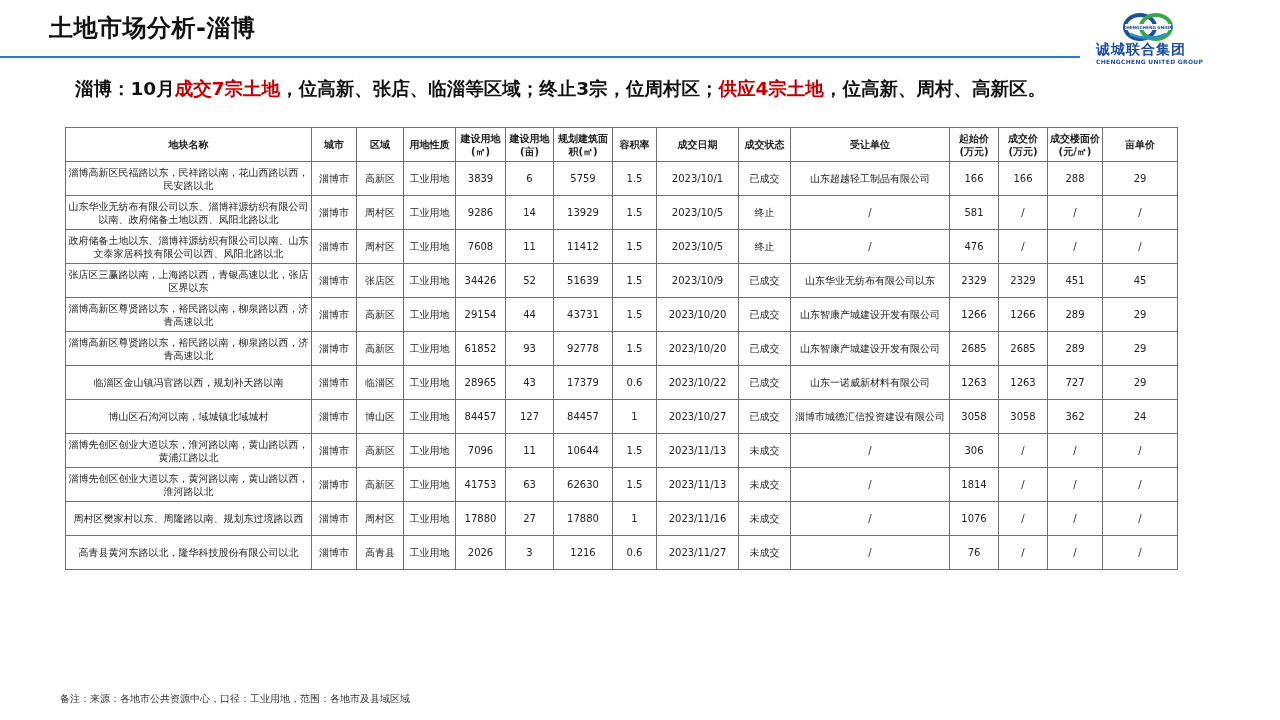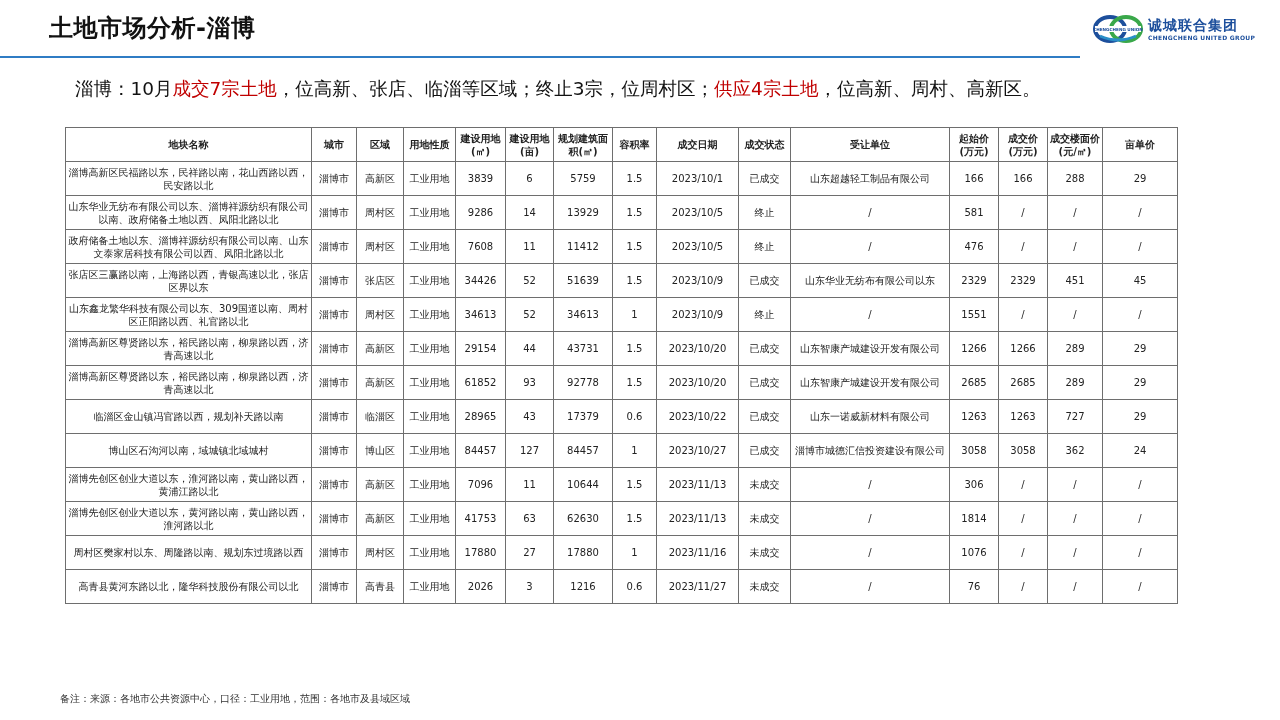--- a/index.html
+++ b/index.html
@@ -8,30 +8,30 @@
 
   .page-title {
     position: absolute; left: 49px; top: 12px;
     font-size: 24px; font-weight: bold; color: #111; letter-spacing: 0.5px;
   }
   .title-rule {
     position: absolute; left: 0; top: 56px; width: 1080px; height: 2px;
     background: #2f7cc4;
   }
   .logo {
-    position: absolute; left: 1092px; top: 12px; height: 34px; display: flex; align-items: center;
+    position: absolute; left: 1092px; top: 12px; height: 34px; display: flex; align-items: center; flex-direction: column;
   }
   .logo-mark { width: 52px; height: 30px; position: relative; }
   .logo-text { margin-left: 4px; display: flex; flex-direction: column; line-height: 1; }
   .logo-cn { font-size: 14px; font-weight: bold; color: #1d4f9c; letter-spacing: 1px; }
   .logo-en { font-size: 6px; font-weight: bold; color: #1d4f9c; margin-top: 3px; letter-spacing: 0.3px; }
 
   .summary {
     position: absolute; left: 75px; top: 76px; width: 1190px;
-    font-size: 18.5px; font-weight: normal; color: #111; white-space: nowrap;
+    font-size: 18.5px; font-weight: bold; color: #111; white-space: nowrap;
   }
   .summary .hl { color: #c00000; }
 
   table.land {
     position: absolute; left: 65px; top: 127px;
     border-collapse: collapse; table-layout: fixed;
     font-size: 10px; color: #222; border-radius: 16px;
   }
   table.land th, table.land td {
     border: 1px solid #6e6e6e; text-align: center; vertical-align: middle;
@@ -171,37 +171,20 @@
         <td>1.5</td>
         <td>2023/10/9</td>
         <td>已成交</td>
         <td>山东华业无纺布有限公司以东</td>
         <td>2329</td>
         <td>2329</td>
         <td>451</td>
         <td>45</td>
       </tr>
       <tr>
-        <td>山东鑫龙繁华科技有限公司以东、309国道以南、周村区正阳路以西、礼官路以北</td>
-        <td>淄博市</td>
-        <td>周村区</td>
-        <td>工业用地</td>
-        <td>34613</td>
-        <td>52</td>
-        <td>34613</td>
-        <td>1</td>
-        <td>2023/10/9</td>
-        <td>终止</td>
-        <td>/</td>
-        <td>1551</td>
-        <td>/</td>
-        <td>/</td>
-        <td>/</td>
-      </tr>
-      <tr>
         <td>淄博高新区尊贤路以东，裕民路以南，柳泉路以西，济青高速以北</td>
         <td>淄博市</td>
         <td>高新区</td>
         <td>工业用地</td>
         <td>29154</td>
         <td>44</td>
         <td>43731</td>
         <td>1.5</td>
         <td>2023/10/20</td>
         <td>已成交</td>

